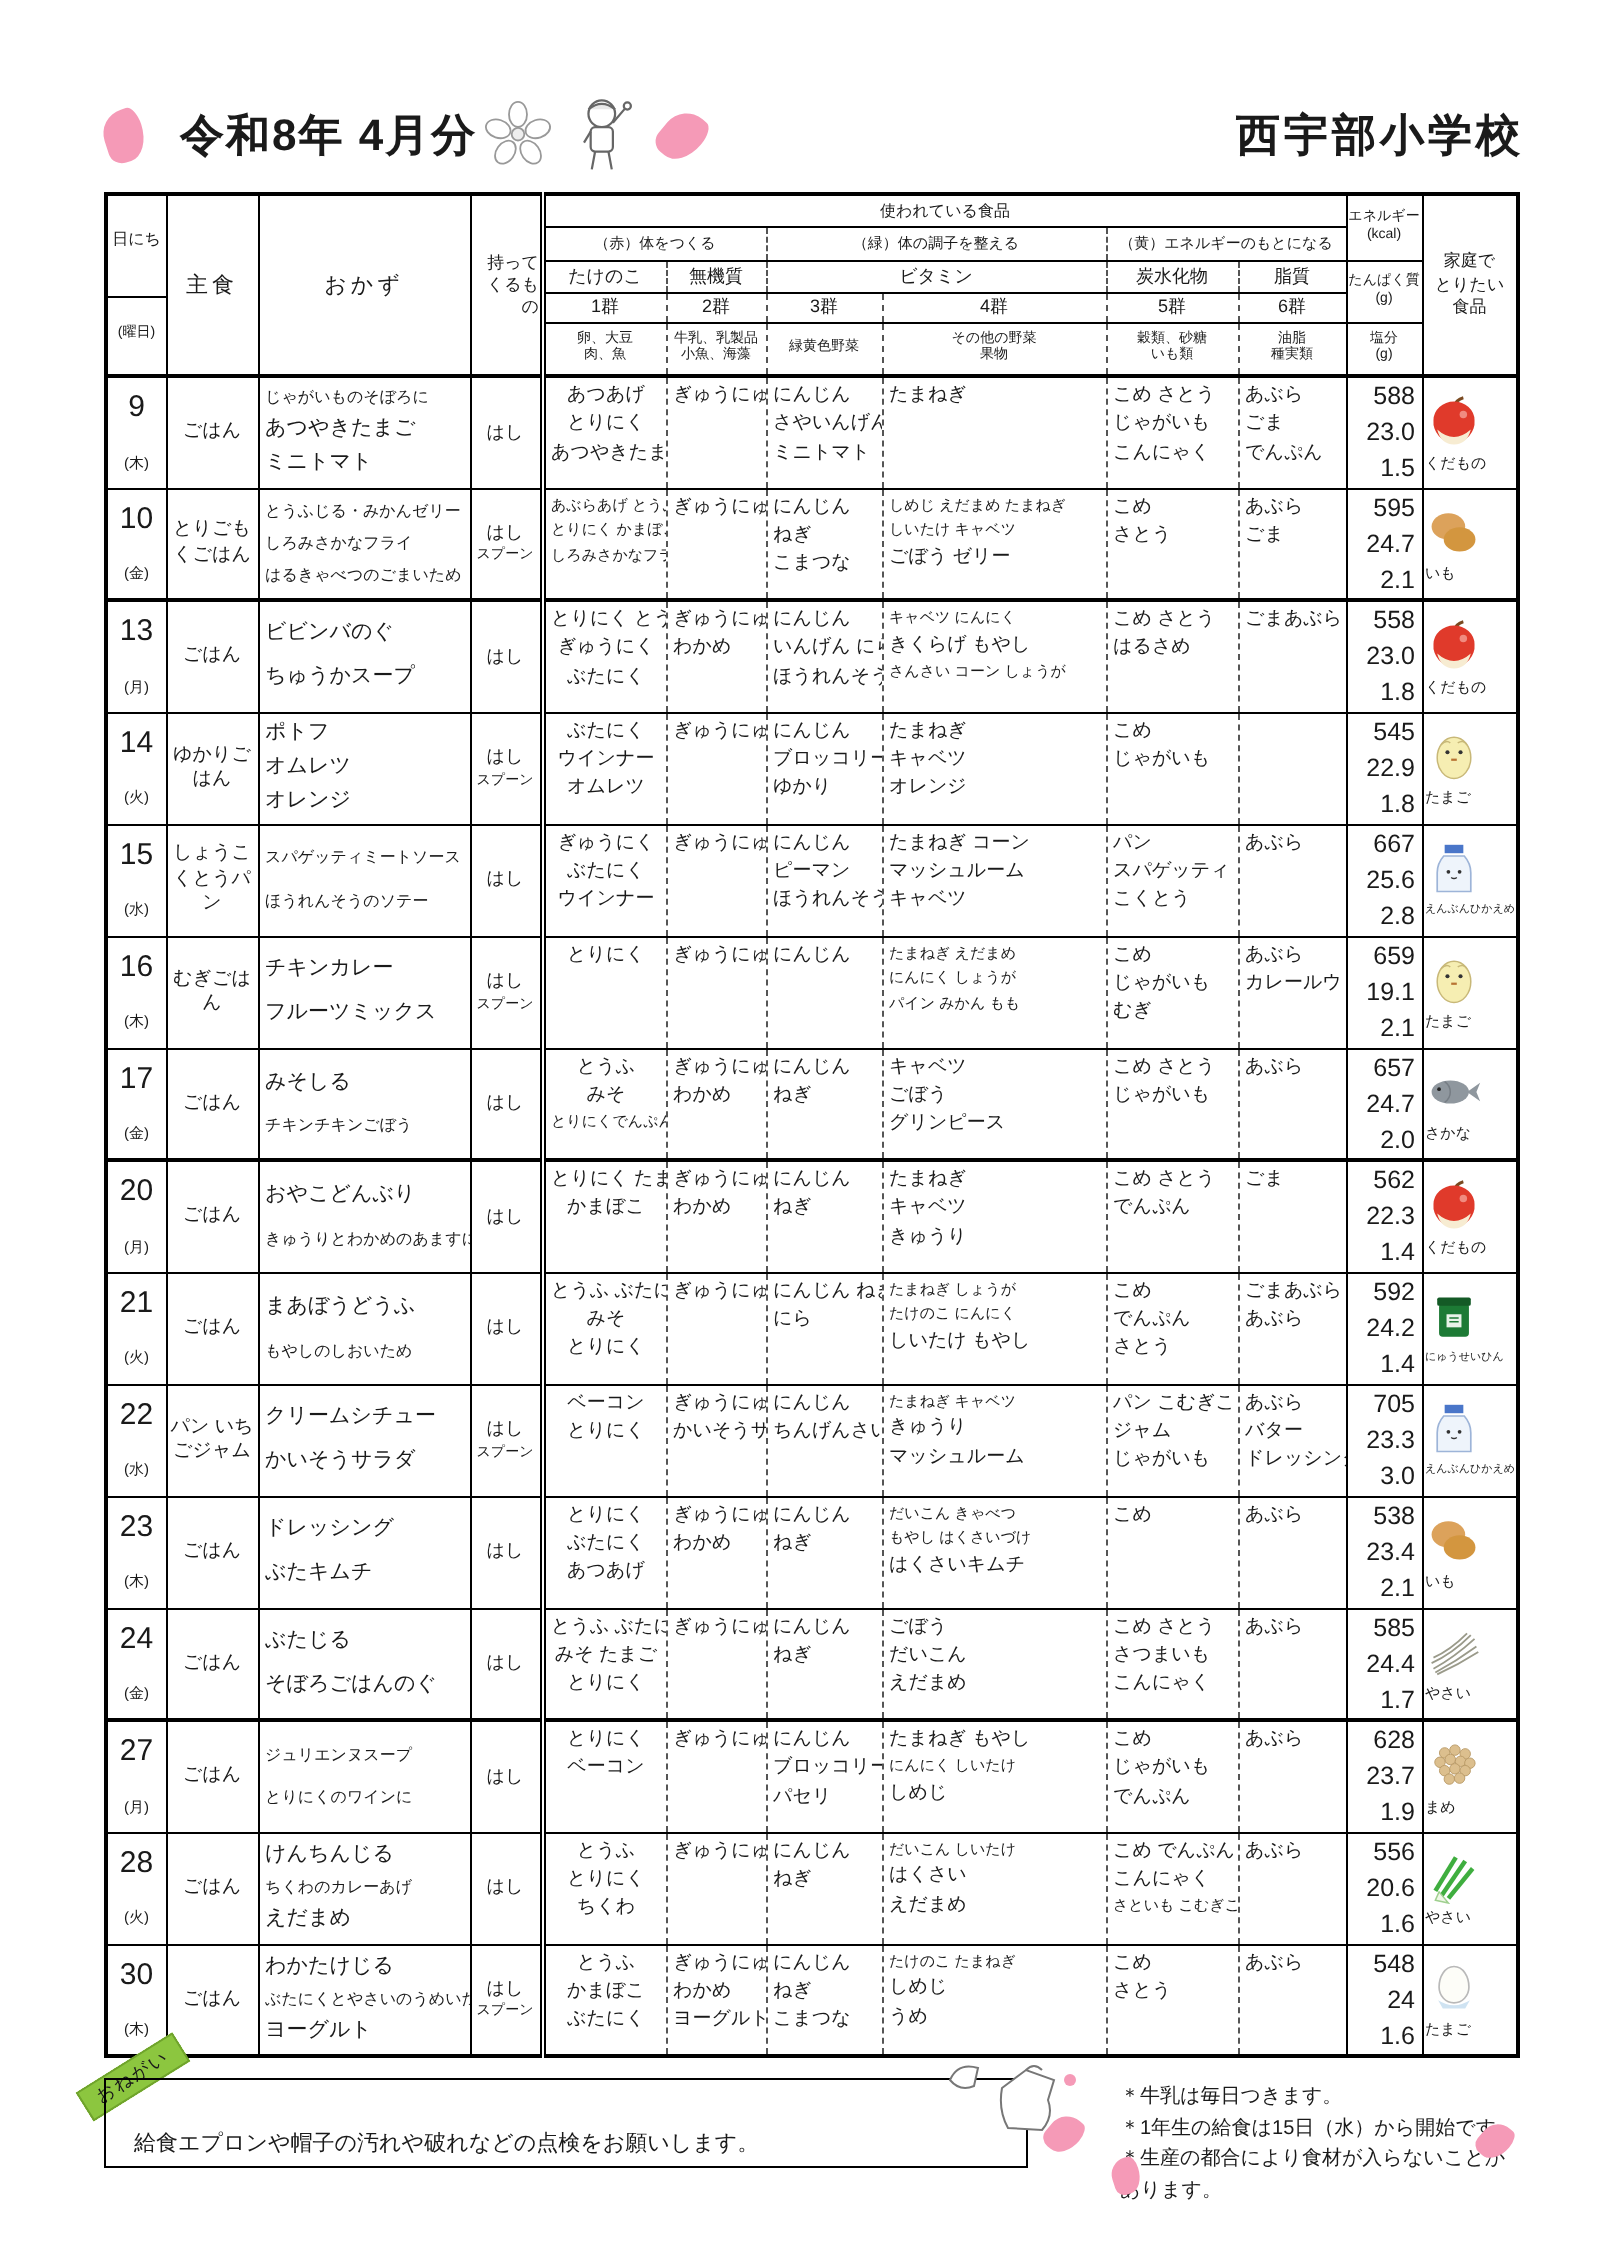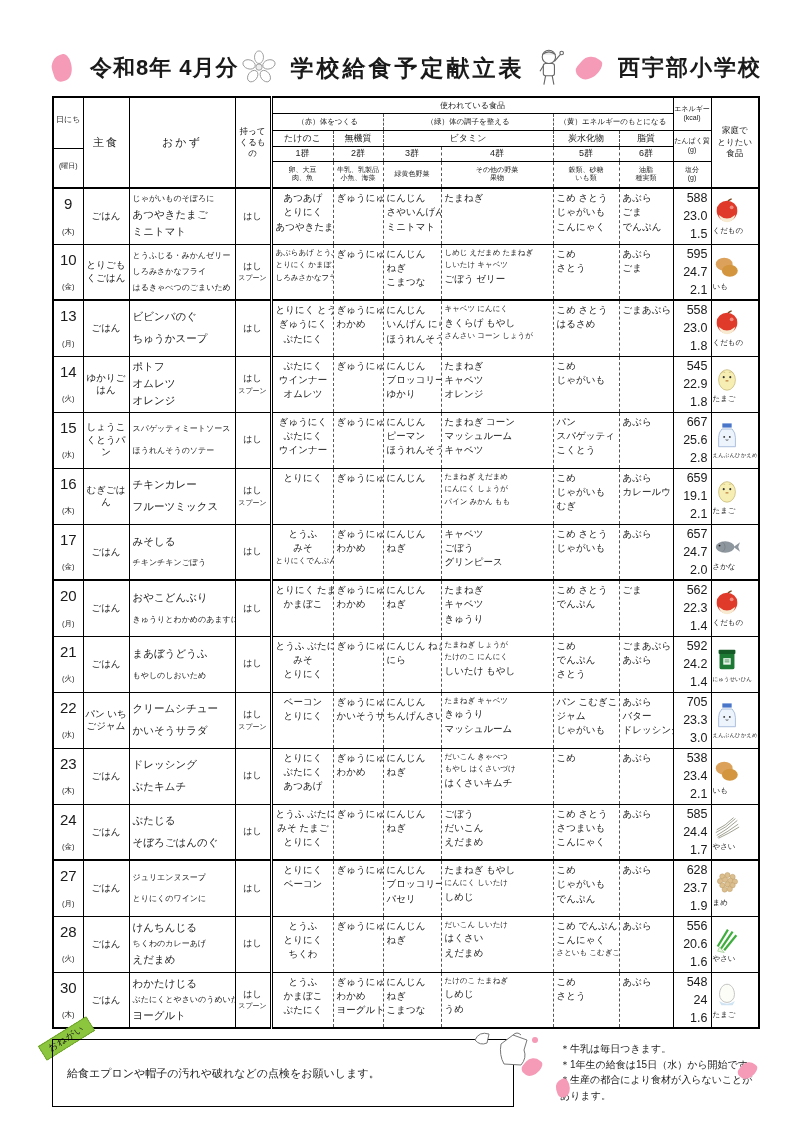--- a/index.html
+++ b/index.html
@@ -38,21 +38,21 @@
   thead th { font-weight:400; text-align:center; vertical-align:middle; white-space:pre-line; }
   .hr1 th { height:16px; font-size:8px; }
   .hr2 th { height:17px; font-size:7.5px; }
   .hr3 th { height:16px; font-size:9px; }
   .hr4 th { height:15px; font-size:9px; }
   .hr5 th { height:27px; font-size:7px; line-height:1.25; }
   thead { border-bottom:2px solid #000; }
   th.th-day { font-size:8px; vertical-align:middle; }
   th.th-day .youbi { border-top:1px solid #000; margin-top:14px; padding-top:12px; font-size:7px; }
   th.th-staple, th.th-dish { font-size:11px; letter-spacing:2px; }
-  th.th-bring { font-size:8.5px; line-height:1.3; }
+  th.th-bring { font-size:8.5px; line-height:1.3;text-align:right; }
   th.th-home { font-size:8.5px; line-height:1.35; }
   th.th-energy { font-size:7px; line-height:1.2; }
 
   
   .bl-solid { border-left:1px solid #000; }
   .bl-dbl   { border-left:3px double #000;text-align:center; }
   .bl-dash  { border-left:1px dashed #555; }
 
   tbody td { height:56px; font-size:9.5px; }
   tbody tr.week-end { border-bottom:2.5px solid #000; }
@@ -80,21 +80,21 @@
   td.c-home .hlabel.longlabel { font-size:5.5px; }
 
   
   .footer { display:flex; margin-top:10px; align-items:flex-start; position:relative; }
   .request-wrap { position:relative; width:462px; flex:0 0 auto; }
   .ribbon {
     position:absolute; top:-9px; left:-14px; background:#8cc63f; color:#1a1a1a;
     font-size:9px; padding:2px 8px; transform:rotate(-32deg); letter-spacing:1px;
     box-shadow:0 0 0 1px #6fa32c inset;
   }
-  .request-box { border:1px solid #000; height:68px; display:flex; align-items:center;
+  .request-box { border:1px solid #000; height:45px; display:flex; align-items:flex-end;
                  padding:4px 6px 4px 14px; font-size:11px; position:relative; }
   .request-box .apron-svg { position:absolute; right:-28px; top:-14px; width:74px; height:48px; }
   .notes { margin-left:46px; font-size:10px; line-height:1.55; padding-top:2px; }
   .fpetal { position:absolute; }
 
   [data-interactable]{ cursor:default; }
 </style>
 </head>
 <body>
 
@@ -106,21 +106,20 @@
     <svg class="sakura-svg deco" viewBox="0 0 40 40" data-interactable="false">
       <g fill="#ffffff" stroke="#999" stroke-width="1">
         <ellipse cx="20" cy="8" rx="5" ry="7"></ellipse>
         <ellipse cx="31" cy="16" rx="5" ry="7" transform="rotate(72 31 16)"></ellipse>
         <ellipse cx="27" cy="29" rx="5" ry="7" transform="rotate(144 27 29)"></ellipse>
         <ellipse cx="13" cy="29" rx="5" ry="7" transform="rotate(216 13 29)"></ellipse>
         <ellipse cx="9" cy="16" rx="5" ry="7" transform="rotate(288 9 16)"></ellipse>
         <circle cx="20" cy="19" r="3.5" fill="#eee"></circle>
       </g>
     </svg>
-    <span class="title-main" data-interactable="false">学校給食予定献立表</span>
     <svg class="boy-svg deco" viewBox="0 0 26 36" data-interactable="false">
       <g fill="#fff" stroke="#666" stroke-width="1">
         <circle cx="12" cy="8" r="6"></circle>
         <path d="M6 6 q6 -5 12 0" fill="#e8e8e8"></path>
         <path d="M17 12 l6 -7" fill="none"></path>
         <circle cx="23.5" cy="4.5" r="1.6"></circle>
         <rect x="7" y="14" width="10" height="11" rx="2"></rect>
         <path d="M9 25 l-1.5 8 M15 25 l1.5 8" fill="none"></path>
         <path d="M7 16 l-3 5" fill="none"></path>
       </g>

